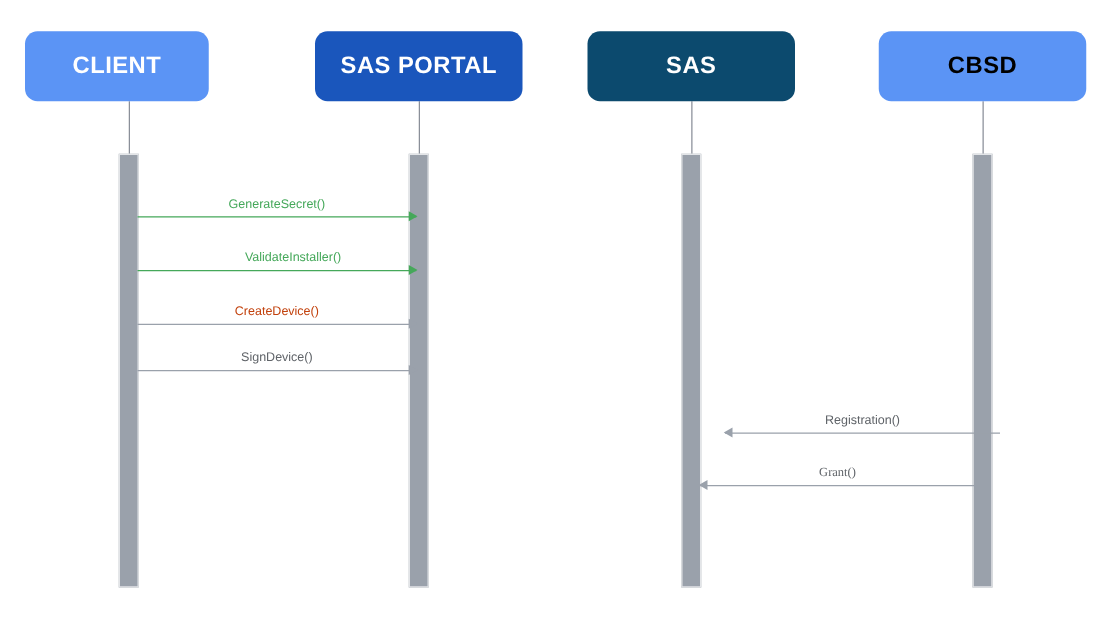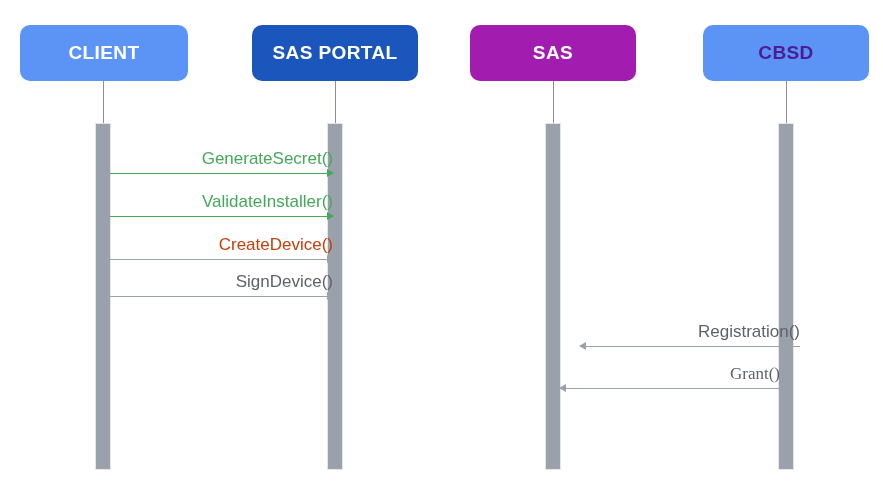--- a/index.html
+++ b/index.html
@@ -81,22 +81,22 @@
   .message.to-left .head {
     left: -1px;
     border-right-width: 7px;
     border-right-style: solid;
   }
   .message-label {
     position: absolute;
     bottom: 6px;
     left: 0;
     right: 0;
-    text-align: right;
-    font-size: 17px;
+    text-align: center;
+    font-size: 10px;
     white-space: nowrap;
     font-family: "Liberation Sans", sans-serif;
   }
 </style>
 </head>
 <body>
 
 <div id="diagram">
   <div id="layer-lifelines">
       <div class="lifeline" style="left: 103px; top: 81px; height: 42px; background: rgb(138, 143, 153);"></div>
@@ -104,31 +104,31 @@
       <div class="lifeline" style="left: 553px; top: 81px; height: 42px; background: rgb(138, 143, 153);"></div>
       <div class="lifeline" style="left: 786px; top: 81px; height: 42px; background: rgb(138, 143, 153);"></div>
     </div>
   <div id="layer-activations">
       <div class="activation" style="left: 95px; top: 123px; width: 16px; height: 347px; background: rgb(154, 161, 171);"></div>
       <div class="activation" style="left: 327px; top: 123px; width: 16px; height: 347px; background: rgb(154, 161, 171);"></div>
       <div class="activation" style="left: 545px; top: 123px; width: 16px; height: 347px; background: rgb(154, 161, 171);"></div>
       <div class="activation" style="left: 778px; top: 123px; width: 16px; height: 347px; background: rgb(154, 161, 171);"></div>
     </div>
   <div id="layer-participants">
-      <div class="participant" style="left: 20px; top: 25px; width: 168px; height: 56px; background: rgb(91, 148, 245);">
+      <div class="participant" style="left: 20px; top: 25px; width: 147px; height: 56px; background: rgb(91, 148, 245);">
         <span class="participant-label" style="color: rgb(255, 255, 255);">CLIENT</span>
       </div>
       <div class="participant" style="left: 252px; top: 25px; width: 166px; height: 56px; background: rgb(26, 86, 188);">
         <span class="participant-label" style="color: rgb(255, 255, 255);">SAS PORTAL</span>
       </div>
-      <div class="participant" style="left: 470px; top: 25px; width: 166px; height: 56px; background: #a21caf;">
+      <div class="participant" style="left: 470px; top: 25px; width: 166px; height: 56px; background: #0c4a6e;">
         <span class="participant-label" style="color: rgb(255, 255, 255);">SAS</span>
       </div>
       <div class="participant" style="left: 703px; top: 25px; width: 166px; height: 56px; background: rgb(91, 148, 245);">
-        <span class="participant-label" style="color: #4c1d95;">CBSD</span>
+        <span class="participant-label" style="color: #000000;">CBSD</span>
       </div>
     </div>
   <div id="layer-messages">
       <div class="message to-right" style="left: 110px; top: 173px; width: 223px;">
         <div class="line" style="background: rgb(69, 168, 90);"></div>
         <div class="head" style="border-left-color: rgb(69, 168, 90);"></div>
         <div class="message-label" style="color: rgb(69, 168, 90);">GenerateSecret()</div>
       </div>
       <div class="message to-right" style="left: 110px; top: 216px; width: 223px;">
         <div class="line" style="background: rgb(69, 168, 90);"></div>

